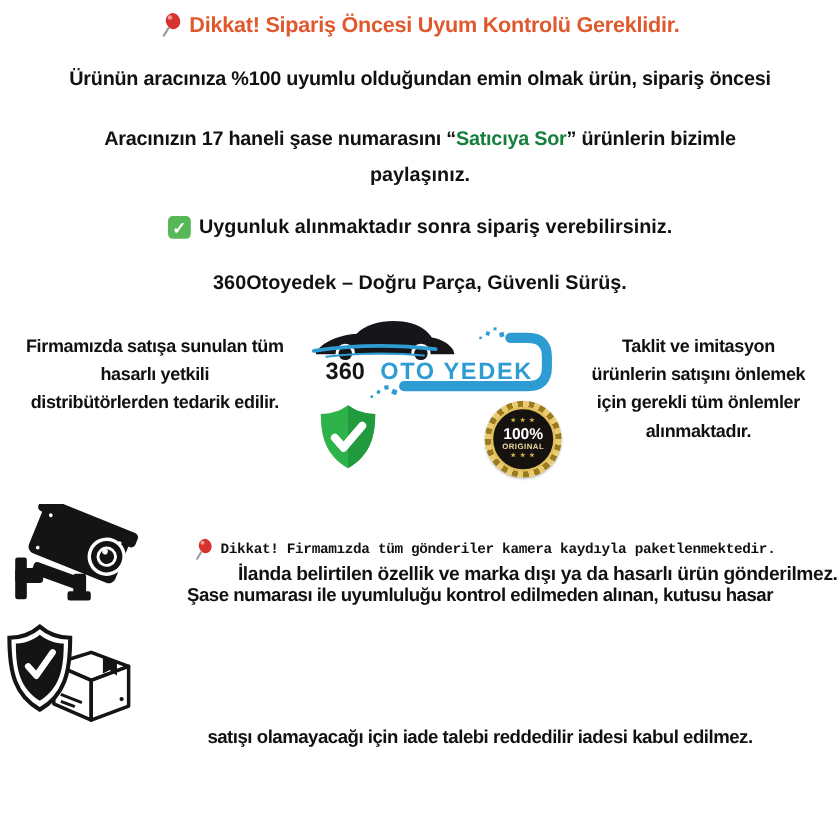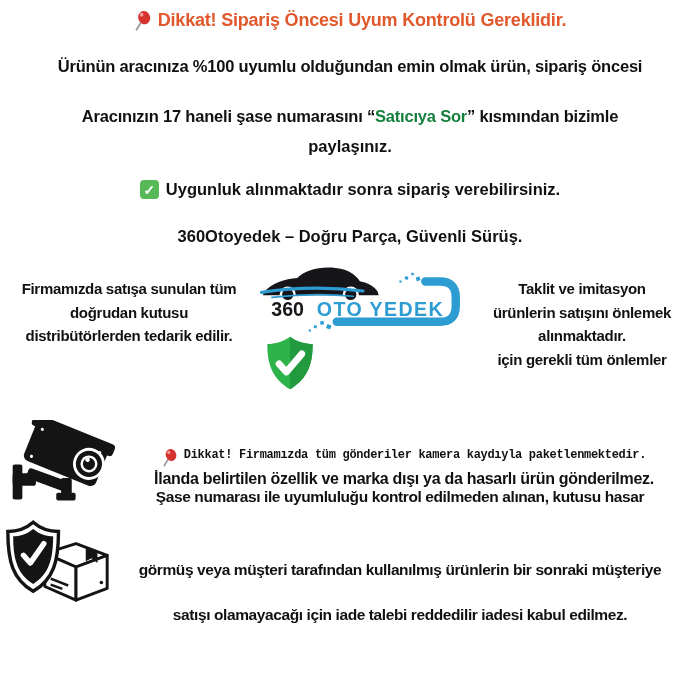--- a/index.html
+++ b/index.html
@@ -3,21 +3,21 @@
 <meta charset="utf-8">
 <style>
   html,body{margin:0;padding:0;background:#fff;}
   .canvas{
     position:relative;width:700px;height:700px;background:#ffffff;
     font-family:"Liberation Sans",sans-serif;font-weight:bold;color:#111;
     overflow:hidden;
   }
   .abs{position:absolute;}
   .center-line{position:absolute;left:0;width:700px;text-align:center;white-space:nowrap;}
-  .flex-line{display:flex;justify-content:center;gap:7px;white-space:nowrap;}
+  .flex-line{display:flex;align-items:center;justify-content:center;gap:7px;white-space:nowrap;}
 
   .top-notice{top:10px;font-size:18px;color:#E0582C;letter-spacing:-0.2px;}
   .intro-1{top:57px;font-size:16.5px;letter-spacing:-0.2px;}
   .intro-2{top:107px;font-size:16.5px;letter-spacing:-0.2px;}
   .intro-3{top:137px;font-size:16.5px;}
   .approval{top:180px;font-size:16.5px;}
   .slogan{top:227px;font-size:16.5px;}
   .hl-orange{color:#15803d;}
 
   .check-box{
@@ -41,21 +41,21 @@
   }
   .badge-inner{
     width:50px;height:50px;border-radius:50%;background:#161210;border:2px solid #E2C15C;
     display:flex;flex-direction:column;align-items:center;justify-content:center;color:#fff;
   }
   .badge-stars{font-size:5px;color:#D8B94F;letter-spacing:1px;line-height:5px;}
   .badge-percent{font-size:13px;line-height:14px;color:#fff;margin-top:1px;}
   .badge-label{font-size:6.5px;line-height:8px;color:#EADBA0;letter-spacing:.4px;margin-bottom:1px;}
 
   .cam-line-1{left:110px;top:448px;width:588px;font-size:12px;letter-spacing:-0.3px;font-family:Liberation Mono, monospace;}
-  .cam-line-2{position:absolute;left:110px;top:470px;width:588px;text-align:center;font-size:16px;letter-spacing:-0.3px;white-space:nowrap;}
+  .cam-line-2{position:absolute;left:110px;top:470px;width:588px;text-align:right;font-size:16px;letter-spacing:-0.3px;white-space:nowrap;}
 
   .ret-line{position:absolute;left:102px;width:596px;text-align:center;font-size:15.5px;letter-spacing:-0.4px;white-space:nowrap;}
   .ret-1{top:488px;}
   .ret-2{top:561px;}
   .ret-3{top:606px;}
 
   .pin-wrap{display:inline-flex;flex:0 0 auto;}
 </style>
 </head>
 <body>
@@ -69,35 +69,35 @@
         <ellipse cx="12" cy="9" rx="7" ry="8" fill="#D6332F" transform="rotate(-18 12 9)"></ellipse>
         <circle cx="9" cy="5.5" r="2.2" fill="#F29C9A"></circle>
       </svg>
     </span>
     <span>Dikkat! Sipariş Öncesi Uyum Kontrolü Gereklidir.</span>
   </div>
 
   <div class="center-line intro-1">Ürünün aracınıza %100 uyumlu olduğundan emin olmak ürün, sipariş öncesi</div>
 
   <div class="center-line intro-2">
-    <span>Aracınızın 17 haneli şase numarasını “</span><span class="hl-orange">Satıcıya Sor</span><span>” kısmından bizimle</span>
+    <span>Aracınızın 17 haneli şase numarasını “</span><span class="hl-orange">Satıcıya Sor</span><span>” ürünlerin bizimle</span>
   </div>
 
   <div class="center-line intro-3">paylaşınız.</div>
 
   <div class="center-line flex-line approval">
     <span class="check-box">✓</span>
     <span>Uygunluk alınmaktadır sonra sipariş verebilirsiniz.</span>
   </div>
 
   <div class="center-line slogan">360Otoyedek – Doğru Parça, Güvenli Sürüş.</div>
 
   <div class="col col-left">
     <div>Firmamızda satışa sunulan tüm</div>
-    <div>doğrudan kutusu</div>
+    <div>hasarlı yetkili</div>
     <div>distribütörlerden tedarik edilir.</div>
   </div>
 
   <div class="abs logo-wrap">
     <svg width="212" height="70" viewBox="0 0 600 200">
 
       <path d="M225,168 H520 Q565,168 565,123 V98 Q565,53 520,53 H478" fill="none" stroke="#2D9CD3" stroke-width="24" stroke-linecap="round"></path>
 
       <g fill="#2D9CD3">
         <rect x="160" y="178" width="8" height="8" transform="rotate(15 164 182)"></rect>
@@ -127,27 +127,35 @@
   </div>
 
   <div class="abs icons-row">
     <span>
       <svg width="60" height="58" viewBox="0 0 64 64">
         <path d="M32,3 C39.5,8.5 48.5,11 57,11 C57,31 53,48.5 32,61 C11,48.5 7,31 7,11 C15.5,11 24.5,8.5 32,3 Z" fill="#2EB24A"></path>
         <path d="M32,3 C39.5,8.5 48.5,11 57,11 C57,31 53,48.5 32,61 L32,3 Z" fill="#229A3E"></path>
         <path d="M20,33 L28,42 L45,22" stroke="#ffffff" stroke-width="7.5" fill="none" stroke-linecap="round" stroke-linejoin="round"></path>
       </svg>
     </span>
+    <span class="badge">
+      <span class="badge-inner">
+        <span class="badge-stars">★ ★ ★</span>
+        <span class="badge-percent">100%</span>
+        <span class="badge-label">ORIGINAL</span>
+        <span class="badge-stars">★ ★ ★</span>
+      </span>
+    </span>
   </div>
 
   <div class="col col-right">
     <div>Taklit ve imitasyon</div>
     <div>ürünlerin satışını önlemek</div>
+    <div>için gerekli tüm önlemler</div>
     <div>alınmaktadır.</div>
-    <div>için gerekli tüm önlemler</div>
   </div>
 
   <span class="abs" style="left:10px;top:420px;">
     <svg width="108" height="92" viewBox="0 0 110 95">
       <g fill="#141414">
         <rect x="2" y="46" width="10" height="36" rx="2"></rect>
         <rect x="2" y="55" width="24" height="13" rx="3"></rect>
         <g transform="rotate(20 40 62)">
             <rect x="16" y="57" width="44" height="11" rx="3"></rect>
           </g>
@@ -196,16 +204,15 @@
 
       <g>
         <path d="M32,4 C40,11 50,13.5 58,13.5 C58,44 53,63 32,75 C11,63 6,44 6,13.5 C14,13.5 24,11 32,4 Z" fill="#ffffff" stroke="#141414" stroke-width="3.5"></path>
         <path d="M32,11 C38.5,16.5 46.5,18.5 52.5,18.5 C52.5,42 48.5,57 32,67.5 C15.5,57 11.5,42 11.5,18.5 C17.5,18.5 25.5,16.5 32,11 Z" fill="#141414"></path>
         <path d="M22,38 L29,46 L43,26" stroke="#ffffff" stroke-width="5.5" fill="none" stroke-linecap="round" stroke-linejoin="round"></path>
       </g>
     </svg>
   </span>
 
   <div class="ret-line ret-1">Şase numarası ile uyumluluğu kontrol edilmeden alınan, kutusu hasar</div>
-  <div class="ret-line ret-2">görmüş veya müşteri tarafından kullanılmış ürünlerin bir sonraki müşteriye</div>
   <div class="ret-line ret-3">satışı olamayacağı için iade talebi reddedilir iadesi kabul edilmez.</div>
 
 </div>
 
 </body></html>

